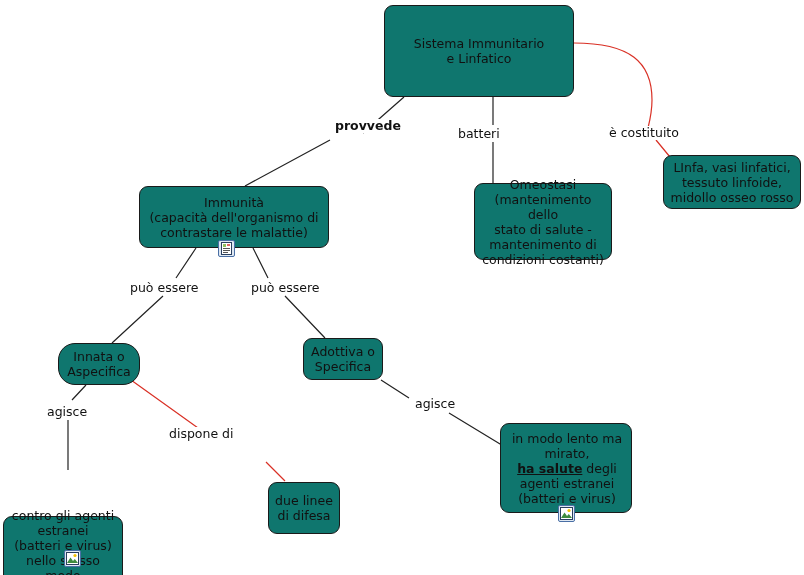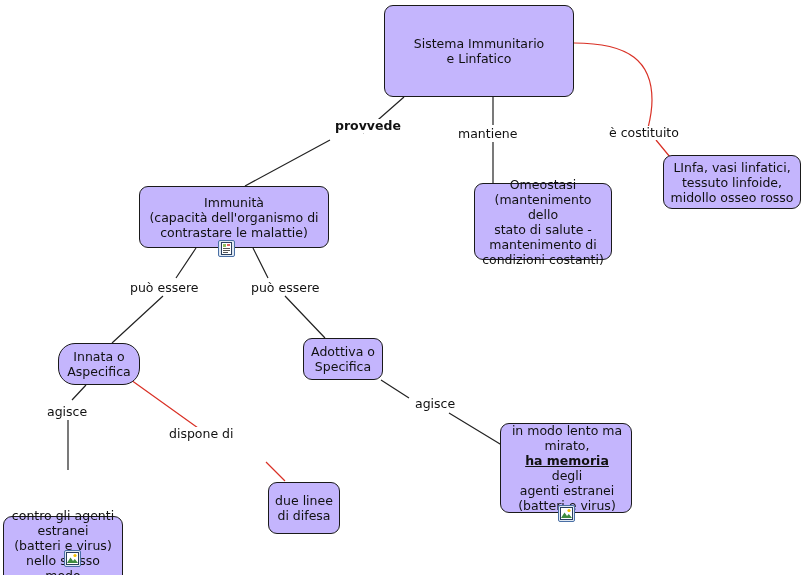--- a/index.html
+++ b/index.html
@@ -21,21 +21,21 @@
     position: absolute;
     left: 0;
     top: 0;
     width: 804px;
     height: 575px;
     pointer-events: none;
   }
   .node {
     position: absolute;
     box-sizing: border-box;
-    background: #c4b5fd;
+    background: #0f766e;
     border: 1px solid #1a1a1a;
     border-radius: 9px;
     display: flex;
     align-items: center;
     justify-content: center;
     text-align: center;
     font-family: "DejaVu Sans", sans-serif;
     font-size: 12.5px;
     line-height: 15px;
     color: #111111;
@@ -139,33 +139,33 @@
           <rect x="0.5" y="0.5" width="12" height="12" fill="#ffffff" stroke="#2a3f5f"></rect>
           <circle cx="9" cy="3.5" r="1.6" fill="#f2c200"></circle>
           <path d="M1 11 L4.5 5.5 L7 9 L8.8 7 L12 11 Z" fill="#3f8c3f"></path>
         </svg>
       </div>
       <div class="node" style="left: 268px; top: 482px; width: 72px; height: 52px; align-items: center;">
         <span class="txt">due linee
 di difesa</span>
       </div>
       <div class="node" style="left: 500px; top: 423px; width: 132px; height: 90px; padding-left: 8px;">
-        <span class="txt">in modo lento ma<br>mirato,<br><b><u>ha memoria</u></b> degli<br>agenti estranei<br>(batteri e virus)</span>
+        <span class="txt">in modo lento ma<br>mirato,<br><b><u>ha salute</u></b> degli<br>agenti estranei<br>(batteri e virus)</span>
       </div>
       <div class="badge" style="position: absolute; left: 557.5px; top: 505px;">
         <svg width="13" height="13" viewBox="0 0 13 13">
           <rect x="0.5" y="0.5" width="12" height="12" fill="#ffffff" stroke="#2a3f5f"></rect>
           <circle cx="9" cy="3.5" r="1.6" fill="#f2c200"></circle>
           <path d="M1 11 L4.5 5.5 L7 9 L8.8 7 L12 11 Z" fill="#3f8c3f"></path>
         </svg>
       </div>
     </div>
   <div id="labels-layer">
       <div class="link-label" style="left: 333px; top: 119px; font-weight: bold;">provvede</div>
-      <div class="link-label" style="left: 456px; top: 127px;">mantiene</div>
+      <div class="link-label" style="left: 456px; top: 127px;">batteri</div>
       <div class="link-label" style="left: 607px; top: 126px;">è costituito</div>
       <div class="link-label" style="left: 128px; top: 281px;">può essere</div>
       <div class="link-label" style="left: 249px; top: 281px;">può essere</div>
       <div class="link-label" style="left: 45px; top: 405px;">agisce</div>
       <div class="link-label" style="left: 167px; top: 427px;">dispone di</div>
       <div class="link-label" style="left: 413px; top: 397px;">agisce</div>
     </div>
 
 </div>
 

